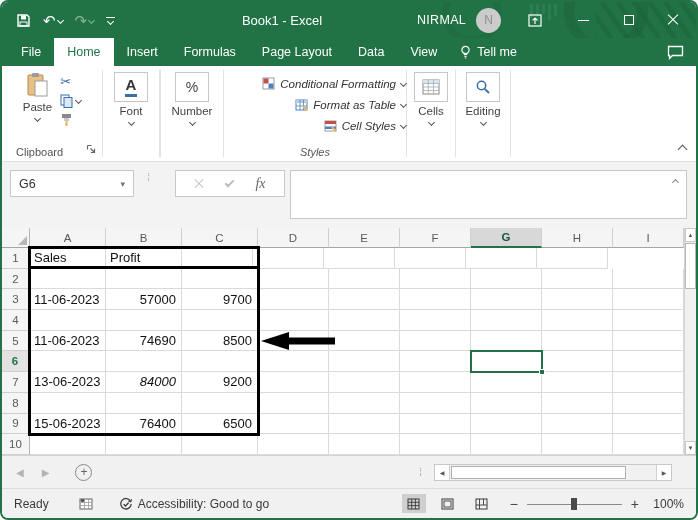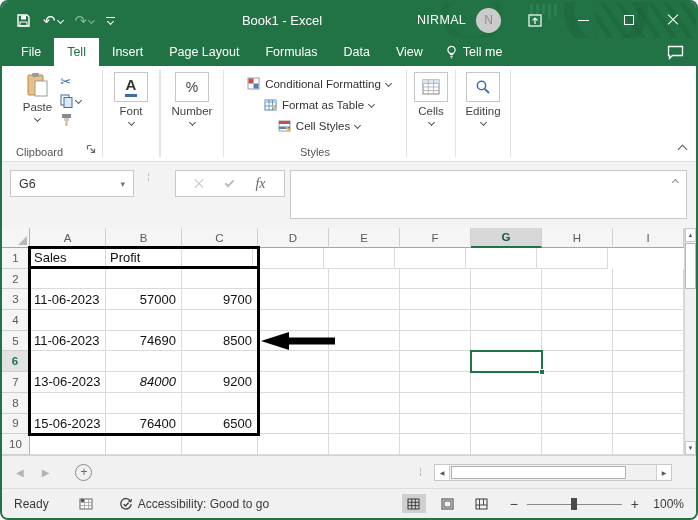--- a/index.html
+++ b/index.html
@@ -54,21 +54,21 @@
   .pastecol { display:flex; flex-direction:column; align-items:center; }
   .smallcol { display:flex; flex-direction:column; gap:4px; padding-top:2px; }
   .smallbtn { display:flex; align-items:center; gap:3px; height:15px; }
   .scis { font-size:13px; color:#3b6ea5; line-height:1; }
   .launcher { position:absolute; right:6px; bottom:3px; }
   .g-font { width:56px; } .g-align { width:68px; } .g-num { width:62px; }
   .fontA { font-size:15px; font-weight:bold; color:#333; border-bottom:3px solid #3b6ea5; line-height:1.1; padding:0 1px; }
   .alignlines { display:flex; flex-direction:column; gap:3px; align-items:center; }
   .alignlines i { display:block; height:1.6px; background:#444; }
   .pct { font-size:14px; color:#444; }
-  .g-styles { width:182px; align-items:center; padding-left:8px; }
+  .g-styles { width:182px; align-items:flex-end; padding-left:8px;font-style:italic; }
   .stylerow { display:flex; align-items:center; gap:5px; height:19px; margin-top:2px; }
   .stylerow .lbl { font-size:11.5px; color:#333; white-space:nowrap; }
   .g-cells { width:48px; } .g-edit { width:54px; }
   .collapse { position:absolute; right:10px; bottom:8px; }
 
   
   .fbar { position:absolute; left:0; top:160px; width:694px; height:66px; background:#f3f3f3; }
   .namebox { position:absolute; left:8px; top:8px; width:124px; height:27px; background:#fff; border:1px solid #c8c8c8; display:flex; align-items:center; font-size:12.5px; color:#333; padding:0 8px; }
   .namebox .caret { margin-left:auto; color:#777; font-size:9px; }
   .fdots { position:absolute; left:145px; top:12px; color:#b0b0b0; font-size:11px; letter-spacing:0; line-height:6px; }
@@ -192,24 +192,24 @@
         <span class="xwrap">
           <i></i>
           <i></i>
         </span>
       </div>
   </div>
 
   <div class="tabrow">
     <div style="display:flex">
         <div class="tab">File</div>
-        <div class="tab active">Tell</div>
+        <div class="tab active">Home</div>
         <div class="tab">Insert</div>
+        <div class="tab">Formulas</div>
         <div class="tab">Page Layout</div>
-        <div class="tab">Formulas</div>
         <div class="tab">Data</div>
         <div class="tab">View</div>
       </div>
     <div class="tellme">
       <svg width="11" height="15" viewBox="0 0 11 15">
           <circle cx="5.5" cy="5" r="3.6" fill="none" stroke="#fff" stroke-width="1.2"></circle>
           <path d="M3.8 9.5 h3.4 M4.2 11.3 h2.6 M4.8 13 h1.4" stroke="#fff" stroke-width="1.1"></path>
         </svg>
       <span>Tell me</span>
     </div>

